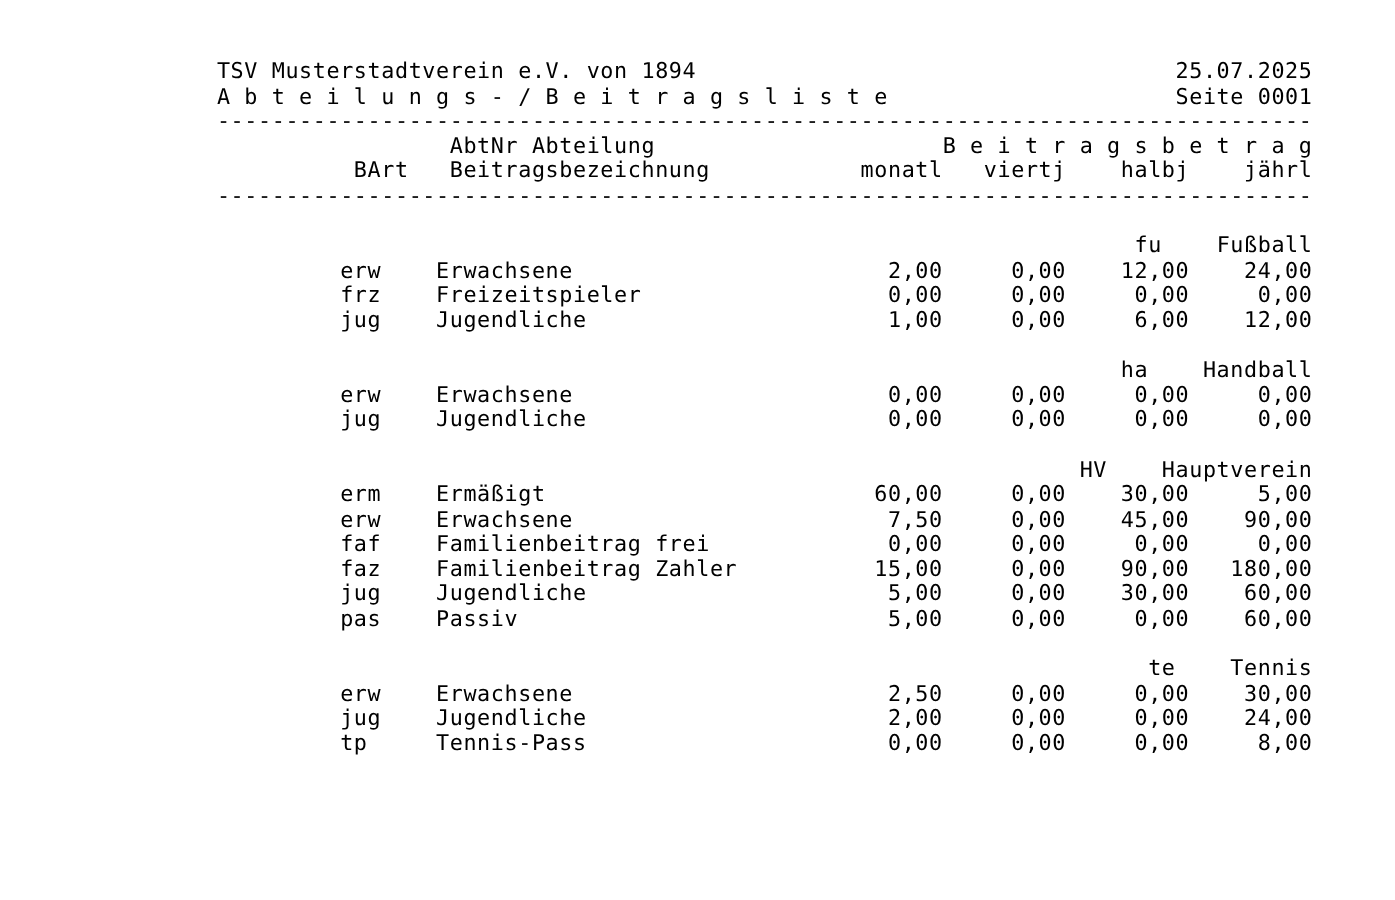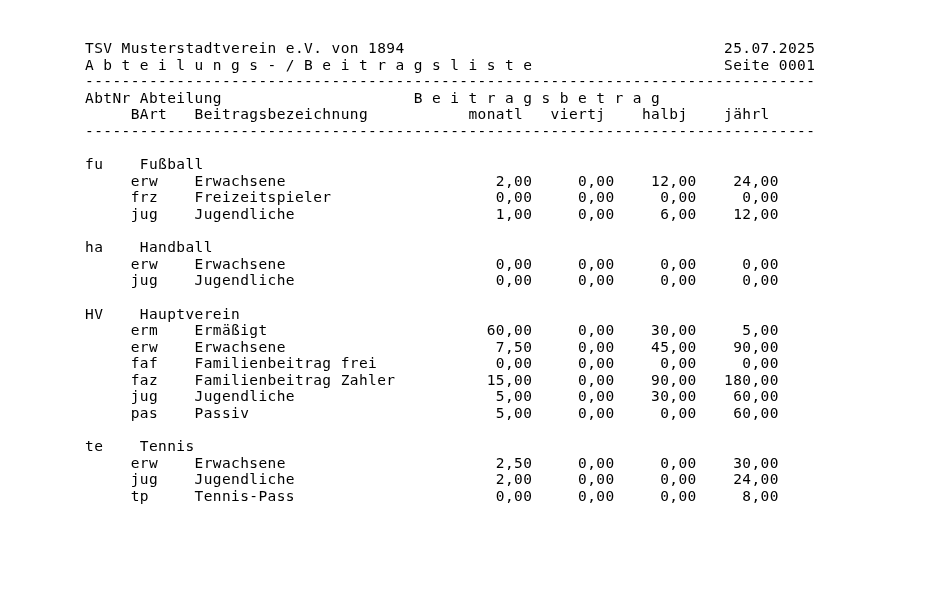--- a/index.html
+++ b/index.html
@@ -22,20 +22,21 @@
   }
   .report {
     position: absolute;
     left: 85px;
     top: 40px;
     width: 790px;
     font-size: 14.5px;
     line-height: 16.6px;
     white-space: pre;
     letter-spacing: 0.4px;
+    text-align: right;
   }
   .line {
     white-space: pre;
     display: block;
     height: 16.6px;
   }
   .rule {
     white-space: pre;
     display: block;
     height: 16.6px;

